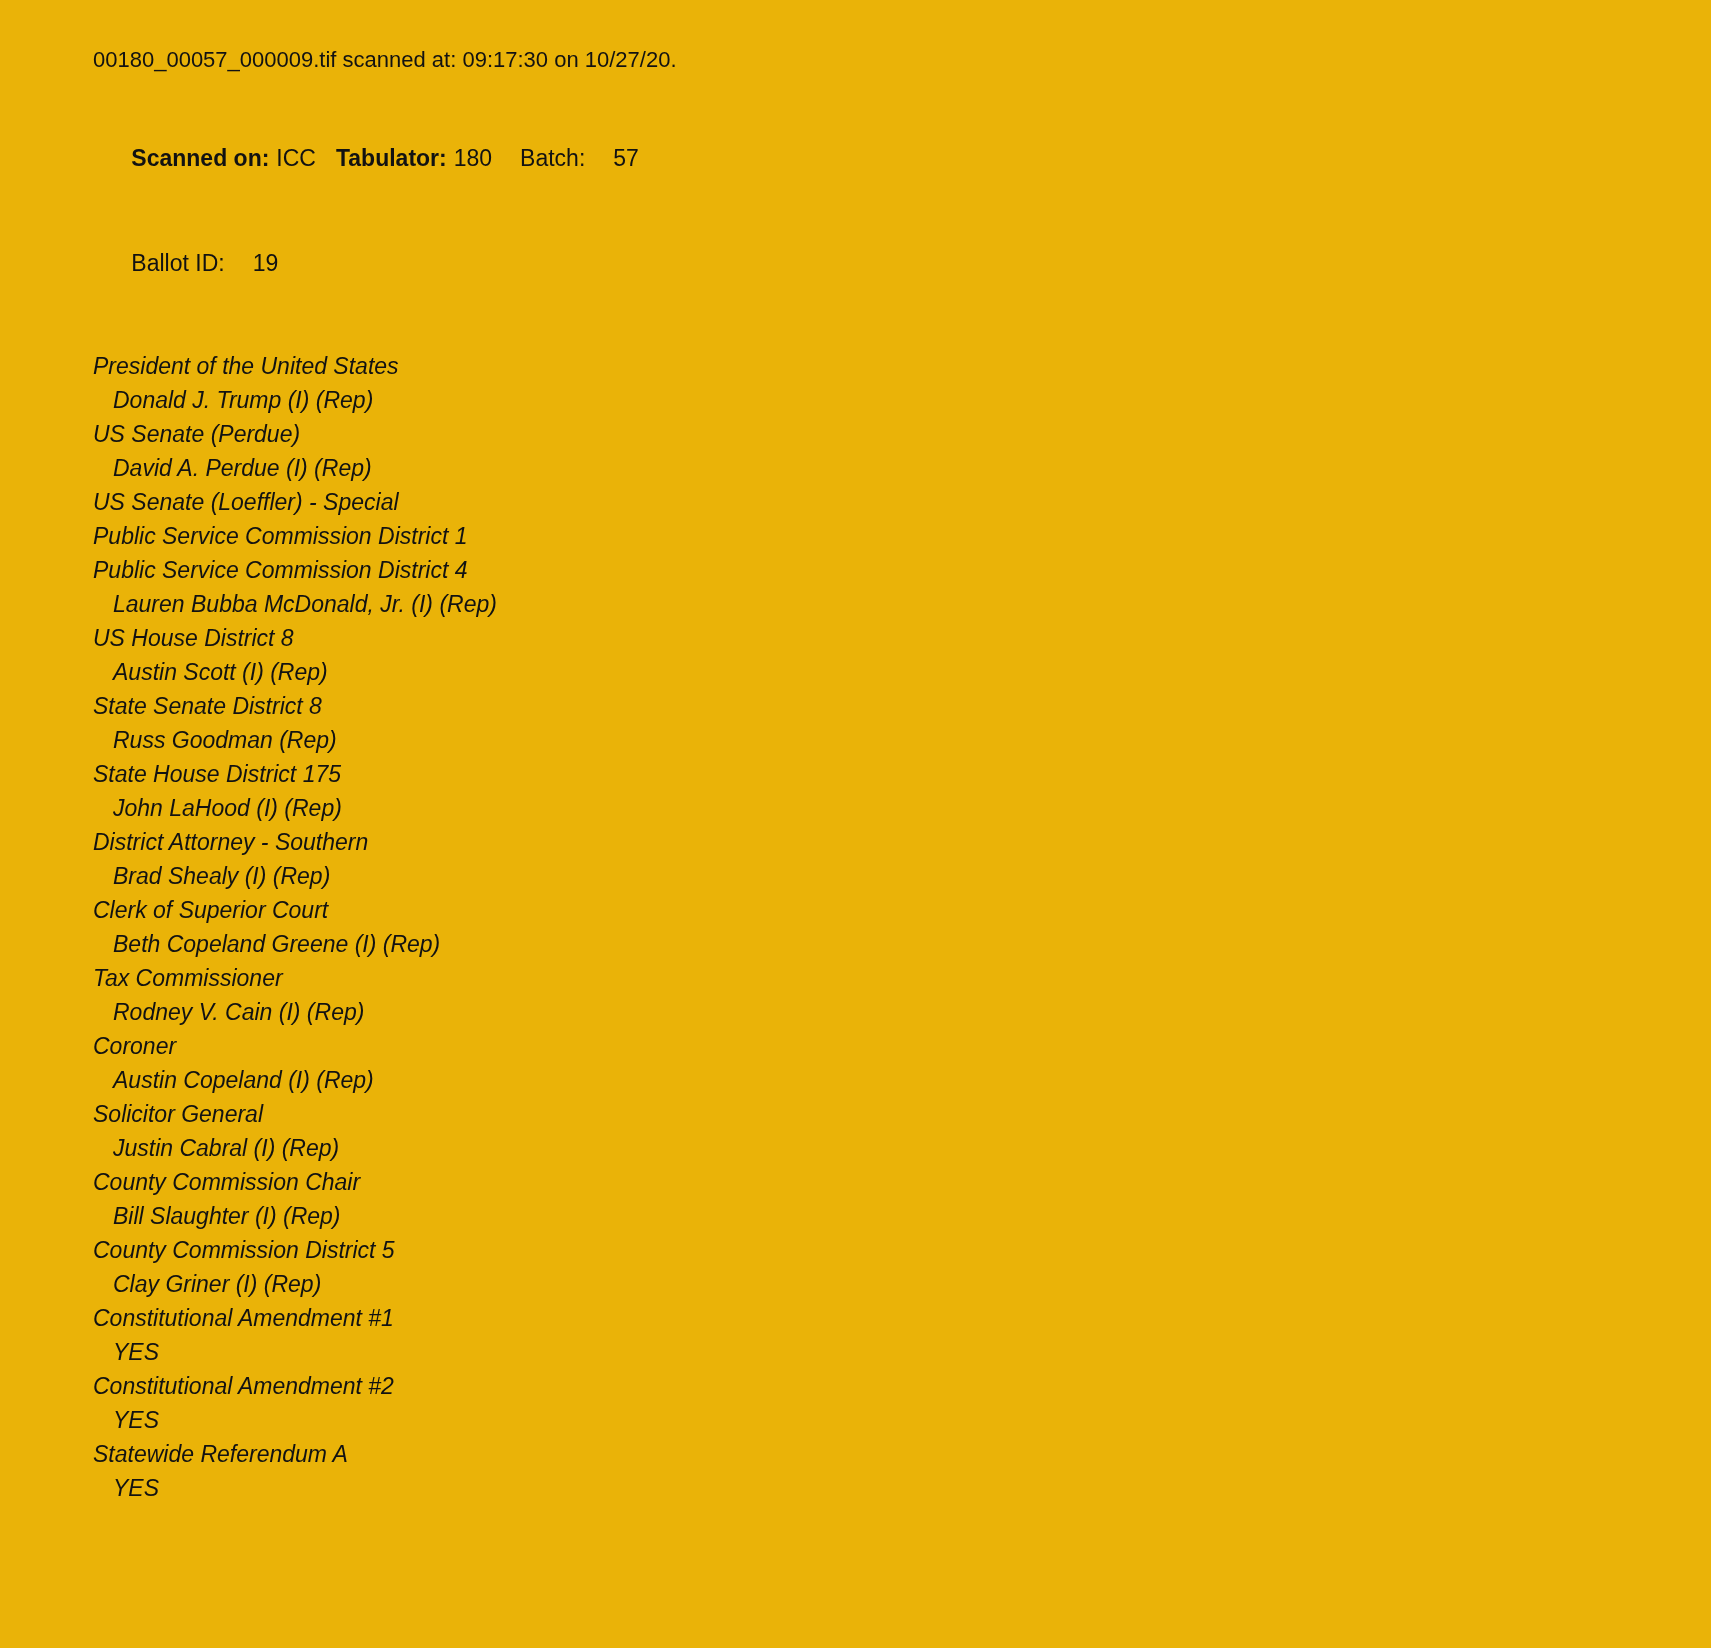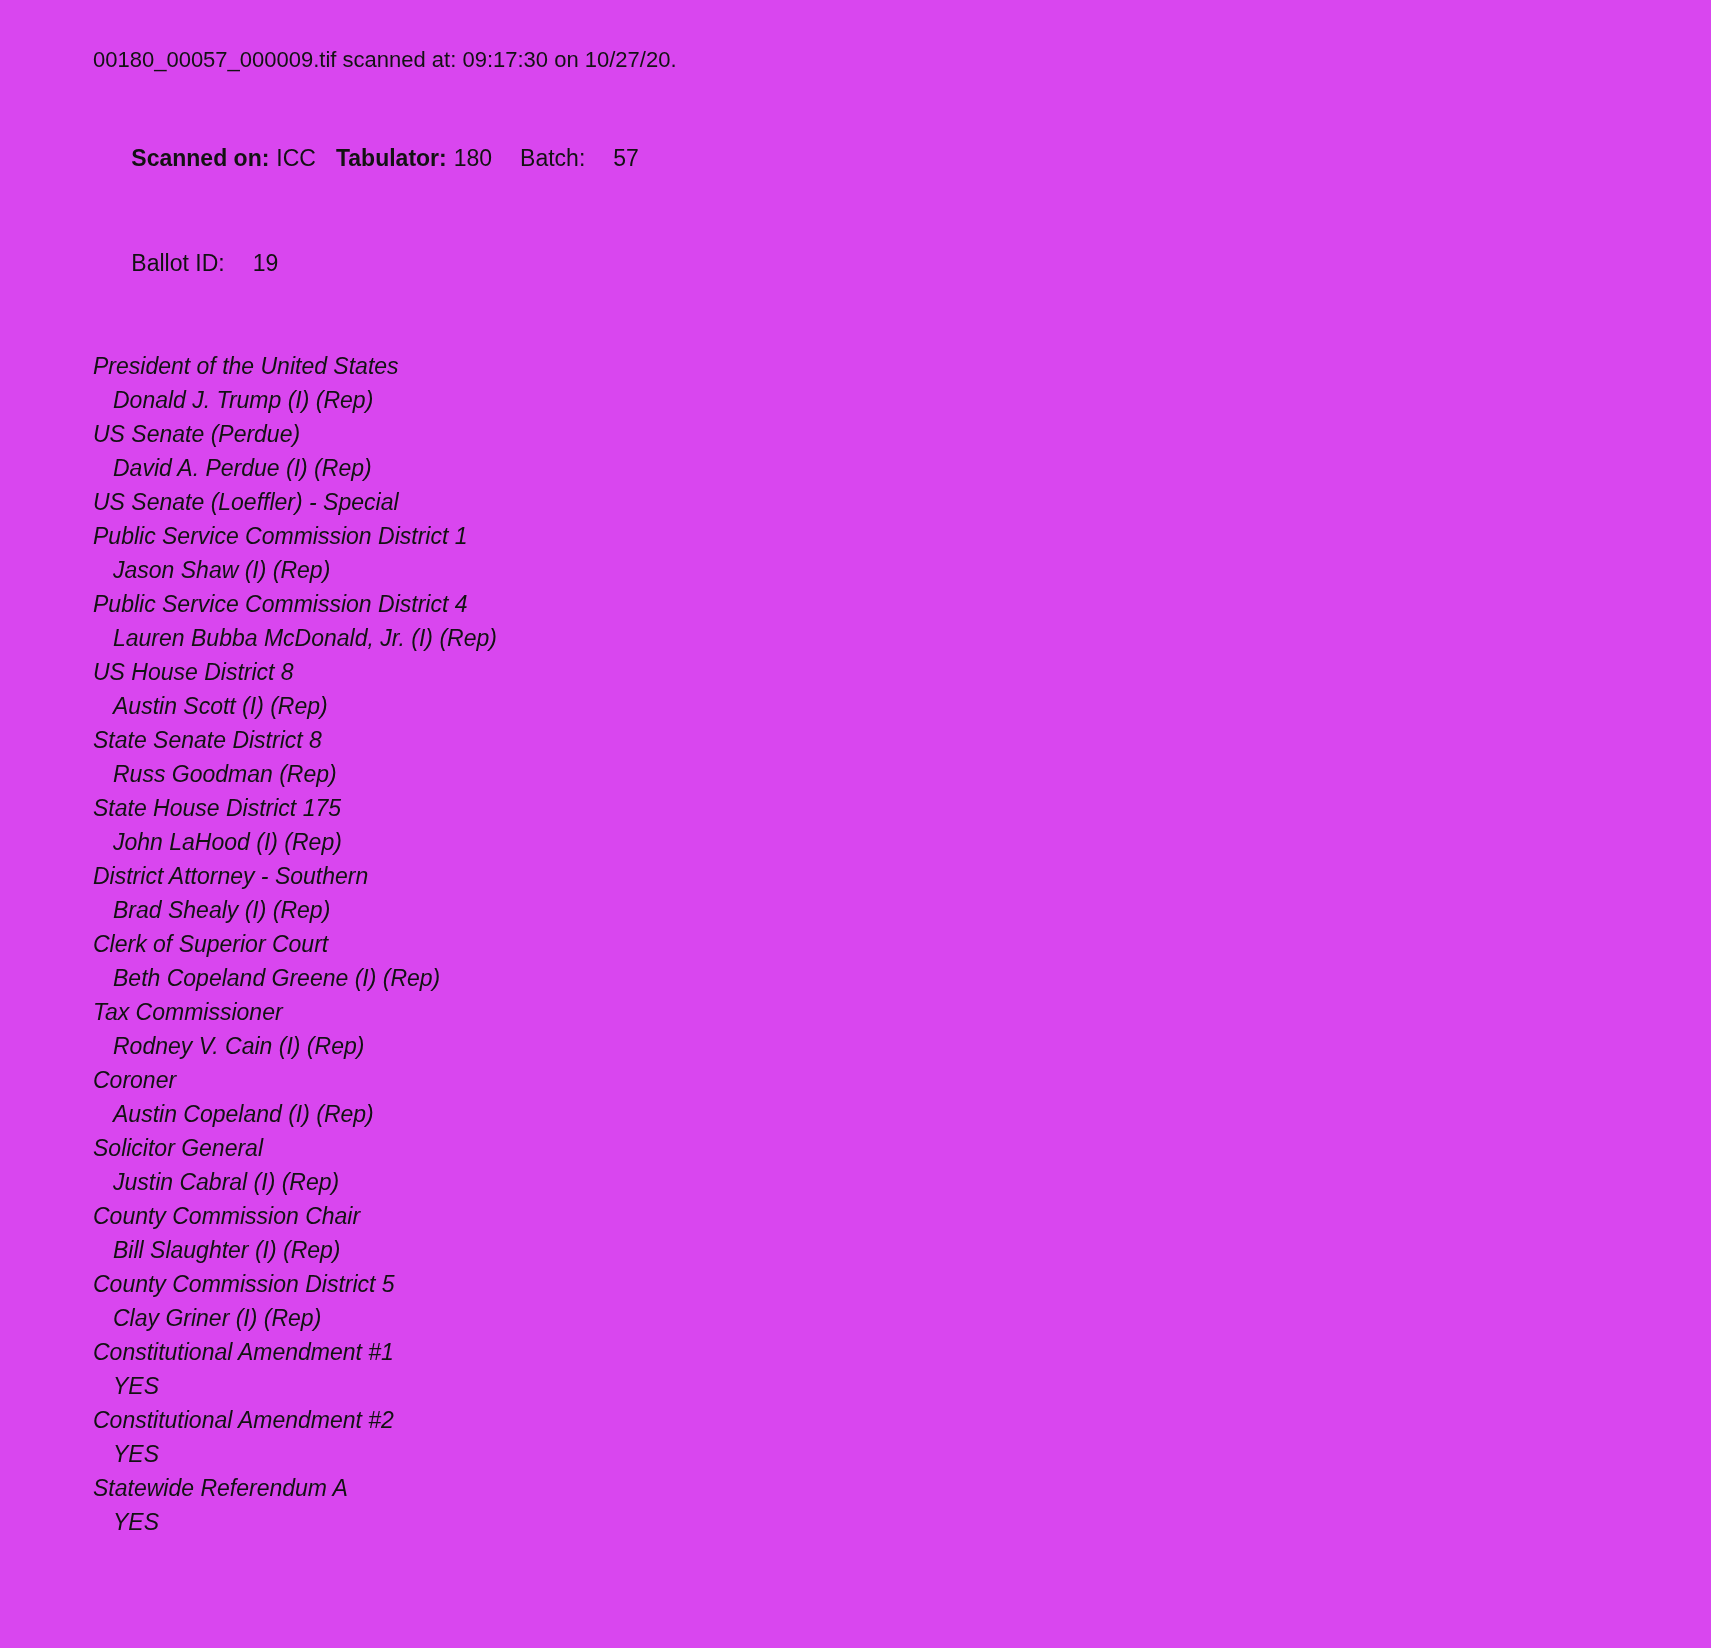--- a/index.html
+++ b/index.html
@@ -4,21 +4,21 @@
 <style>
   html, body {
     margin: 0;
     padding: 0;
     background: #ffffff;
   }
   .page {
     position: relative;
     width: 1711px;
     height: 1648px;
-    background: #d946ef;
+    background: #eab308;
     font-family: "Liberation Sans", sans-serif;
     color: #121212;
     overflow: hidden;
   }
   .content {
     position: absolute;
     left: 93px;
     top: 46px;
   }
   .filename-line {
@@ -79,21 +79,20 @@
     <div class="contest-name">US Senate (Perdue)</div>
     <div class="contest-selection">David A. Perdue (I) (Rep)</div>
   </div>
 
   <div class="contest">
     <div class="contest-name">US Senate (Loeffler) - Special</div>
   </div>
 
   <div class="contest">
     <div class="contest-name">Public Service Commission District 1</div>
-    <div class="contest-selection">Jason Shaw (I) (Rep)</div>
   </div>
 
   <div class="contest">
     <div class="contest-name">Public Service Commission District 4</div>
     <div class="contest-selection">Lauren Bubba McDonald, Jr. (I) (Rep)</div>
   </div>
 
   <div class="contest">
     <div class="contest-name">US House District 8</div>
     <div class="contest-selection">Austin Scott (I) (Rep)</div>

